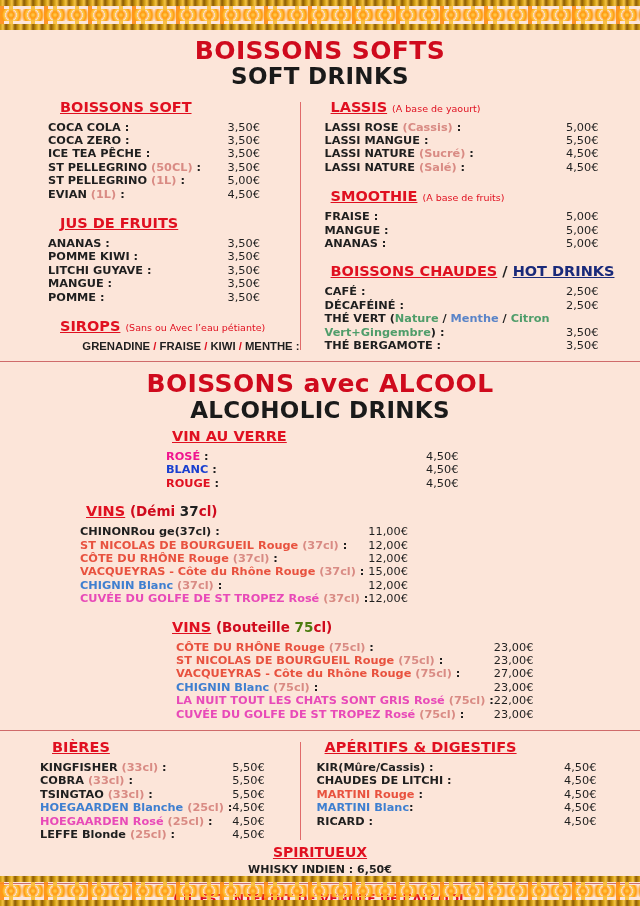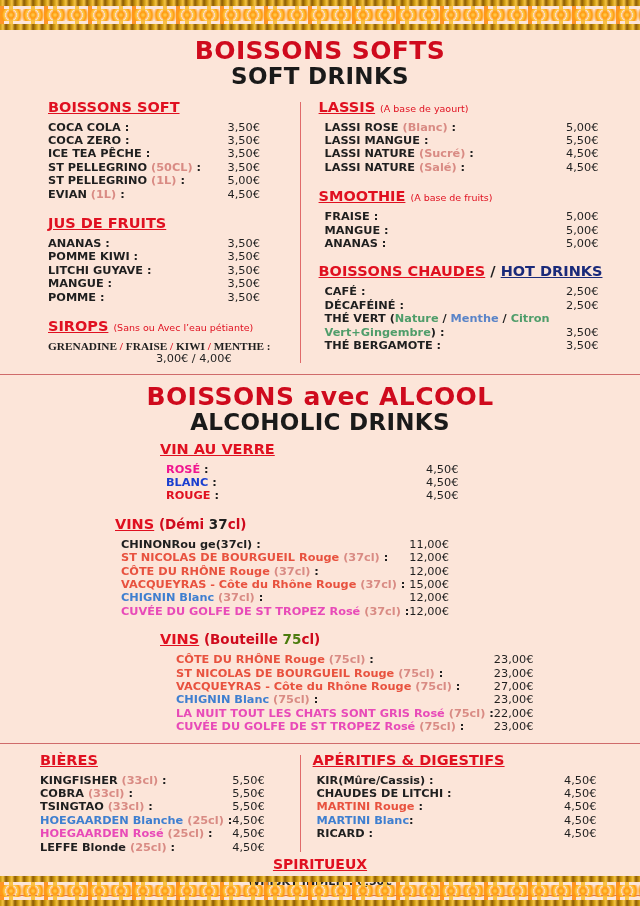--- a/index.html
+++ b/index.html
@@ -125,21 +125,21 @@
     text-decoration: underline;
     font-family: "DejaVu Sans", sans-serif;
   }
   .cat-head-sub {
     color: #cf0a1d;
     font-size: 13.5px;
     font-weight: bold;
     text-decoration: none;
     font-family: "DejaVu Sans", sans-serif;
   }
-  .head-row { margin-bottom: 5px; }
+  .head-row { margin-bottom: 5px; margin-left: 12px; }
 
   
   .items { width: 100%; border-collapse: collapse; }
   .items td {
     font-size: 11.3px;
     font-weight: bold;
     color: #1f1f1f;
     padding: 0;
     line-height: 13.4px;
     white-space: nowrap;
@@ -271,35 +271,34 @@
             <tr>
               <td><span>POMME</span><span> :</span></td>
               <td class="price" style="width: 72px;">3,50€</td>
             </tr>
           </tbody>
       </table>
 
       <div class="head-row" style="margin-top:13px;">
         <span class="cat-head">SIROPS</span><span class="cat-head-note">(Sans ou Avec l’eau pétiante)</span>
       </div>
-      <div style="font-size:11.3px;font-weight:bold;color:#1f1f1f;font-family:Liberation Serif, serif;" id="sirops-flavors"><span>GRENADINE</span><span class="sep-red"> / </span><span>FRAISE</span><span class="sep-red"> / </span><span>KIWI</span><span class="sep-red"> / </span><span>MENTHE</span><span> :</span></div>
-      <div style="font-size:11.3px;color:#1f1f1f;text-align:center;padding-left:40px;font-family:'DejaVu Sans',sans-serif;">3,00€ / 4,00€</div>
+      <div style="font-size:11.3px;font-weight:bold;color:#1f1f1f;font-family:Liberation Sans, sans-serif;text-align:right;" id="sirops-flavors"><span>GRENADINE</span><span class="sep-red"> / </span><span>FRAISE</span><span class="sep-red"> / </span><span>KIWI</span><span class="sep-red"> / </span><span>MENTHE</span><span> :</span></div>
     </div>
 
     <div class="vline"></div>
 
     <div class="col-right">
 
       <div class="head-row">
         <span class="cat-head">LASSIS</span><span class="cat-head-note">(A base de yaourt)</span>
       </div>
       <table class="items" style="margin-left:6px;">
         <tbody id="list-lassis">
             <tr>
-              <td><span>LASSI ROSE</span> <span class="mut">(Blanc)</span><span> :</span></td>
+              <td><span>LASSI ROSE</span> <span class="mut">(Cassis)</span><span> :</span></td>
               <td class="price" style="width: 80px;">5,00€</td>
             </tr>
             <tr>
               <td><span>LASSI MANGUE</span><span> :</span></td>
               <td class="price" style="width: 80px;">5,50€</td>
             </tr>
             <tr>
               <td><span>LASSI NATURE</span> <span class="mut">(Sucré)</span><span> :</span></td>
               <td class="price" style="width: 80px;">4,50€</td>
             </tr>
@@ -382,21 +381,21 @@
             <td class="price" style="width: 70px;">4,50€</td>
           </tr>
           <tr>
             <td><span class="rouge-strong">ROUGE</span><span> :</span></td>
             <td class="price" style="width: 70px;">4,50€</td>
           </tr>
         </tbody>
     </table>
   </div>
 
-  <div style="padding-left:115px;margin-top:12px;">
+  <div style="padding-left:74px;margin-top:12px;">
     <div class="head-row">
       <span class="cat-head">VINS</span><span class="cat-head-sub"> (Démi </span><span class="cat-head-sub" style="color:#1f1f1f;">37</span><span class="cat-head-sub">cl)</span>
     </div>
     <table class="items" style="margin-left:6px;width:350px;">
       <tbody id="list-vins37">
           <tr>
             <td><span>CHINONRou ge(37cl)</span><span> :</span></td>
             <td class="price" style="width: 80px;">11,00€</td>
           </tr>
           <tr>

